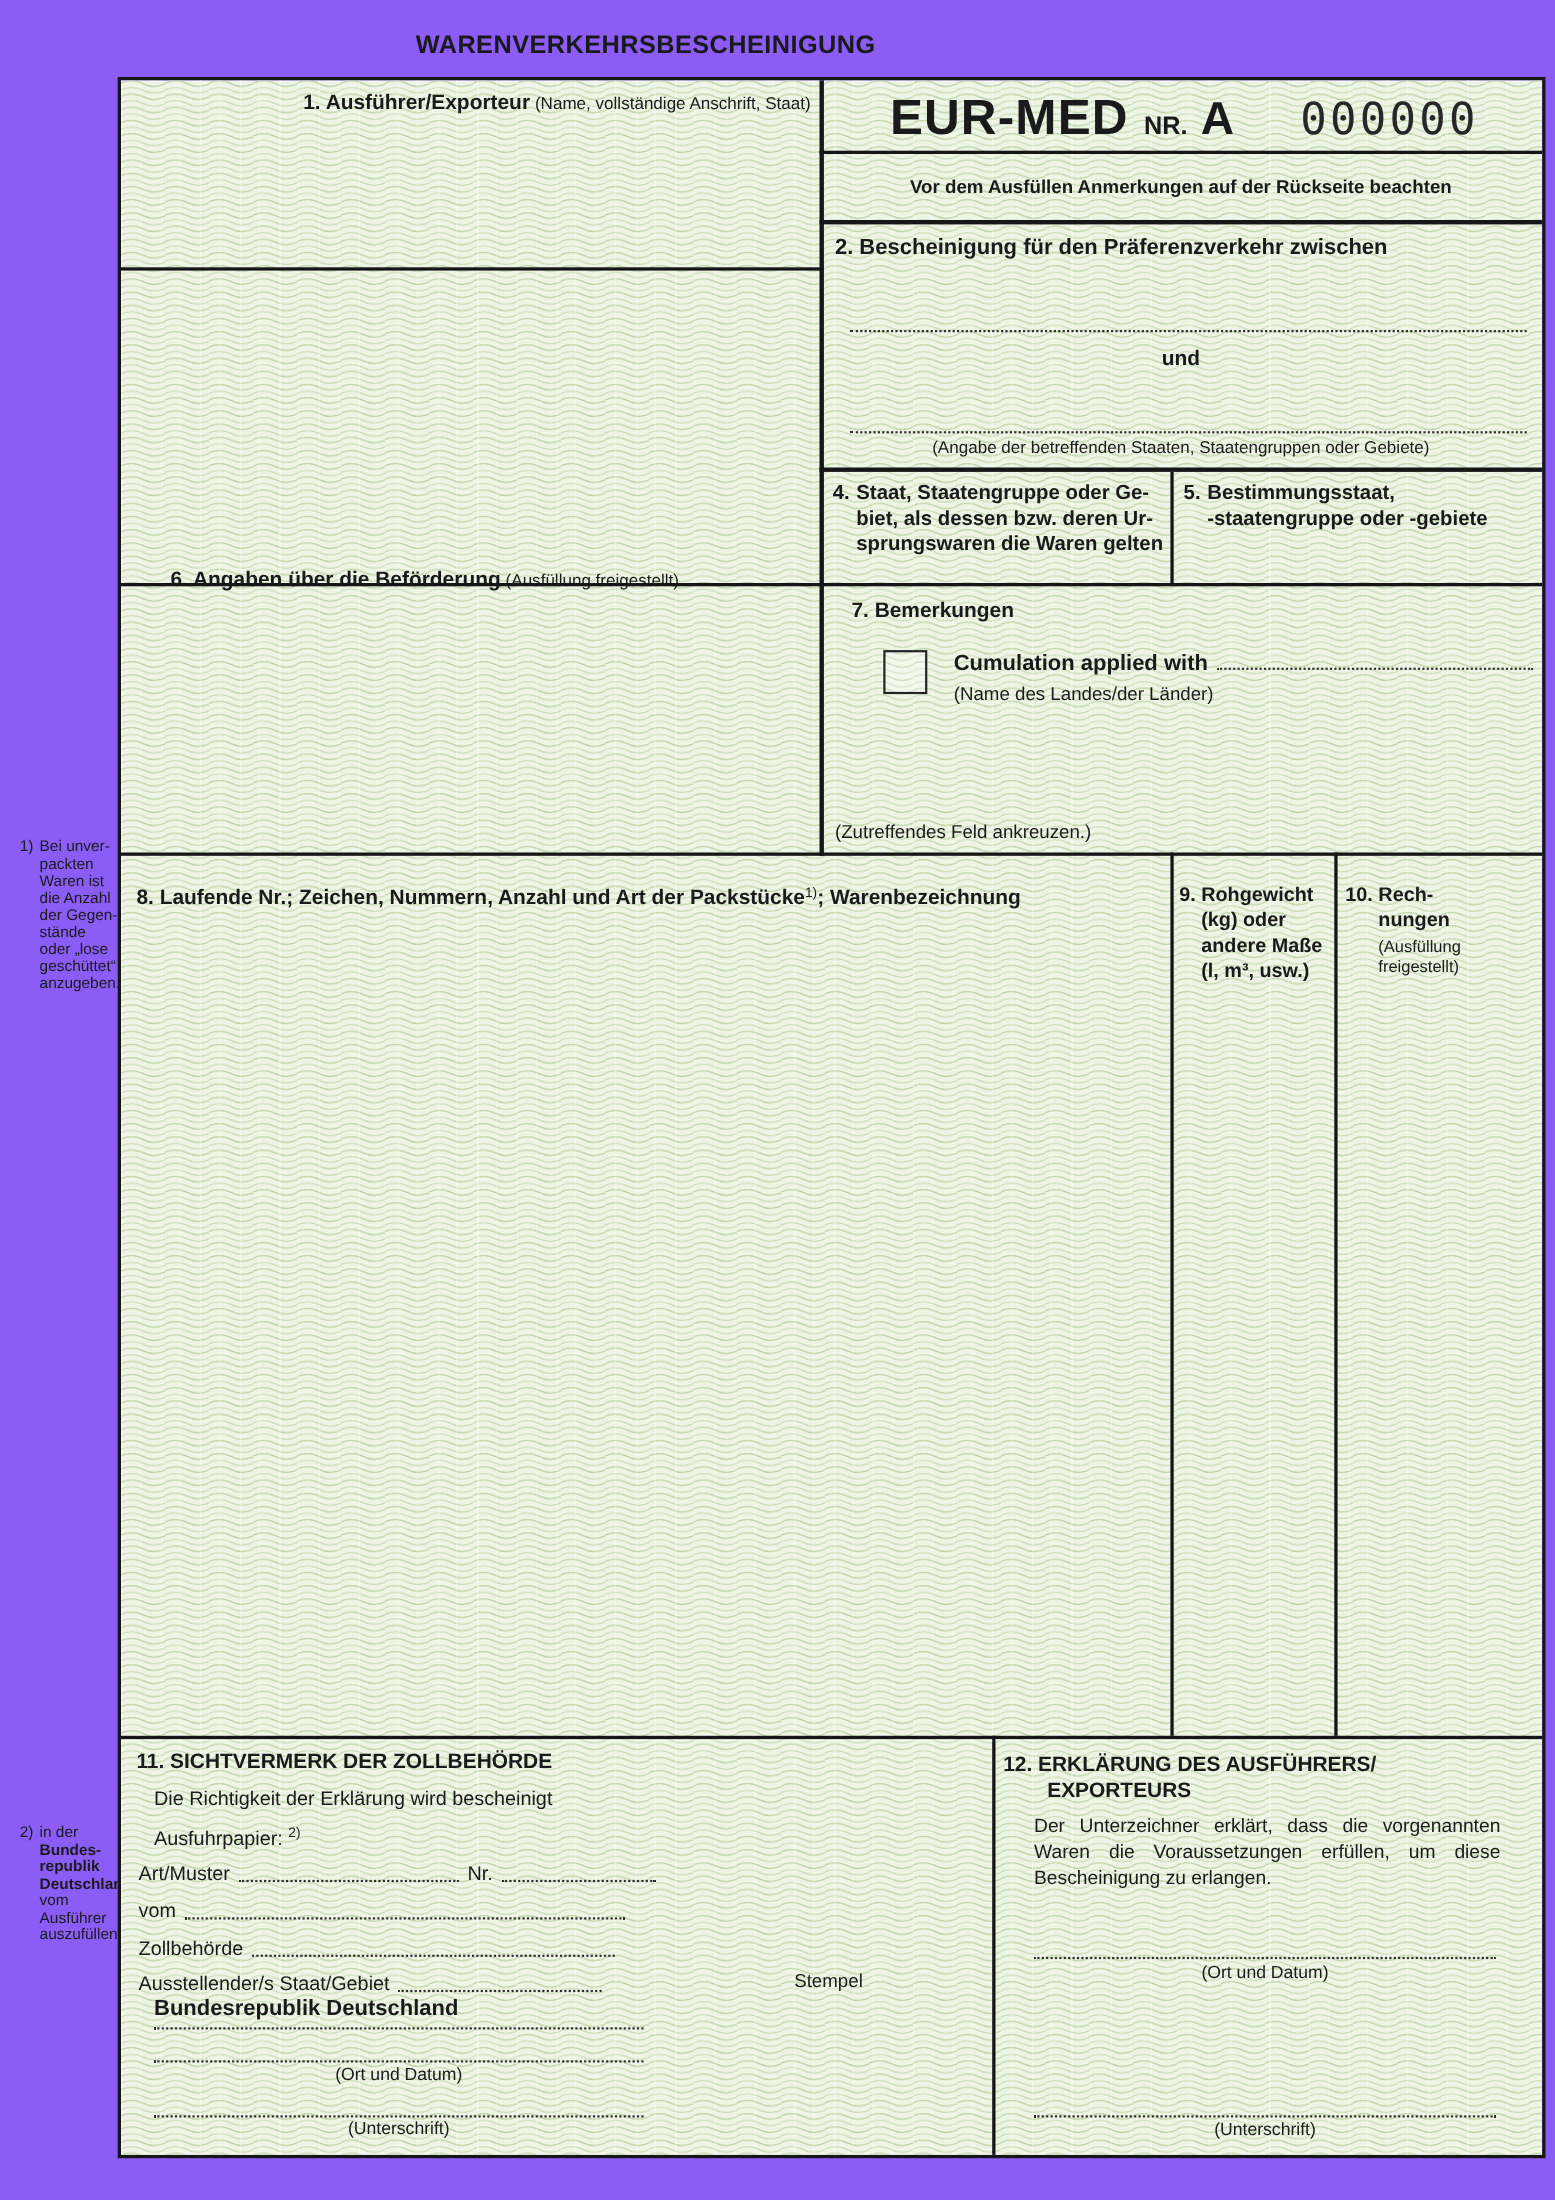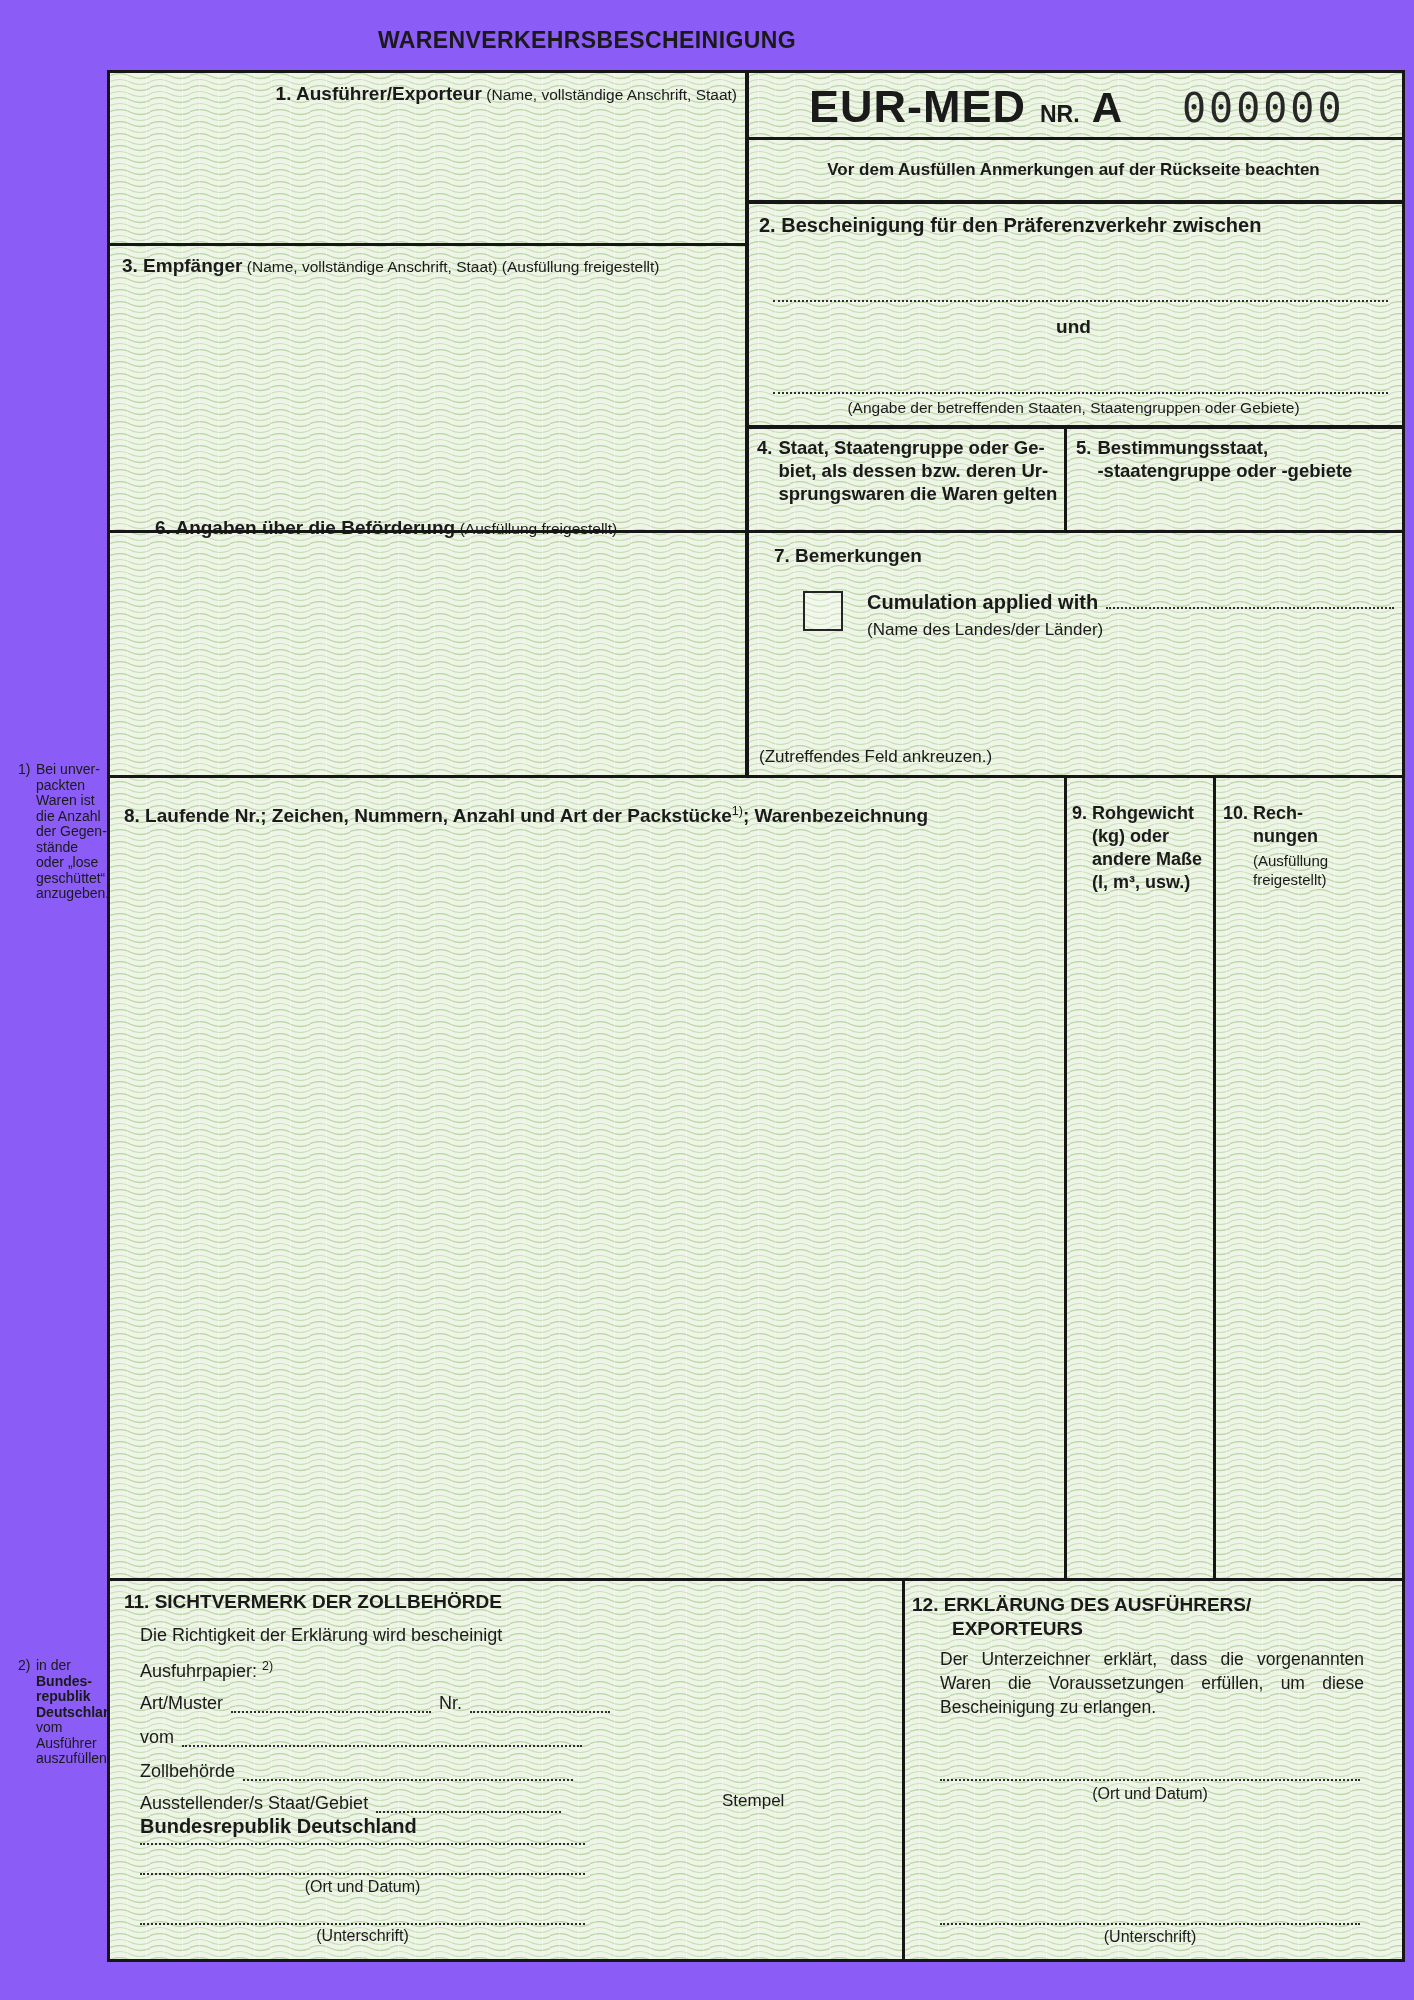--- a/index.html
+++ b/index.html
@@ -74,21 +74,21 @@
   .box9h  { left:954px;  top:705px; width:149px; padding:24px 4px 0 8px; }
   .box10h { left:1103px; top:705px; width:149px; padding:24px 4px 0 10px; }
   .colhead { display:flex; font-weight:bold; font-size:18px; line-height:23px; }
   .colhead .no { margin-right:5px; }
   .colhint { font-weight:normal; font-size:15px; line-height:19px; margin-top:3px; }
 
   
   .box11 { left:0; top:1508px; width:792px; height:378px; font-size:18px; }
   .box11 .abs { position:absolute; }
   .b11-title { left:14px; top:10px; font-weight:bold; font-size:19px; }
-  .b11-row { position:absolute; left:30px; display:flex; align-items:center; gap:8px; }
+  .b11-row { position:absolute; left:16px; display:flex; align-items:flex-start; gap:8px; }
   .b11-stempel { left:612px; top:210px; font-size:17px; }
   .b11-country { left:30px; top:234px; font-weight:bold; font-size:20px; }
   .cdots { position:absolute; left:30px; width:445px; border-bottom:2.5px dotted #2e2e2e; }
   .clabel { position:absolute; left:30px; width:445px; text-align:center; font-size:16px; }
 
   
   .box12 { left:792px; top:1508px; width:500px; height:378px; }
   .b12-title { position:absolute; left:10px; top:12px; font-weight:bold; font-size:19px; line-height:24px; }
   .b12-title .t2 { padding-left:40px; }
   .b12-body { position:absolute; left:38px; top:66px; width:424px; font-size:17.5px; line-height:24px; text-align:justify; }
@@ -182,24 +182,20 @@
     </div>
 
     <div class="el box2">
       <div class="b2-label">2. Bescheinigung für den Präferenzverkehr zwischen</div>
       <div class="b2-dots1"></div>
       <div class="b2-und">und</div>
       <div class="b2-dots2"></div>
       <div class="b2-hint">(Angabe der betreffenden Staaten, Staatengruppen oder Gebiete)</div>
     </div>
 
-    <div class="el" style="left:12px;top:182px;width:615px;">
-      <span class="lbl">3. Empfänger</span>
-      <span class="hint">(Name, vollständige Anschrift, Staat) (Ausfüllung freigestellt)</span>
-    </div>
     <div class="el fill" style="left:0;top:214px;width:635px;height:240px;"></div>
 
     <div class="el box4 bx45">
       <span class="no">4.</span>
       <span>
         <span>Staat, Staatengruppe oder Ge-</span><br>
         <span>biet, als dessen bzw. deren Ur-</span><br>
         <span>sprungswaren die Waren gelten</span>
       </span>
     </div>

